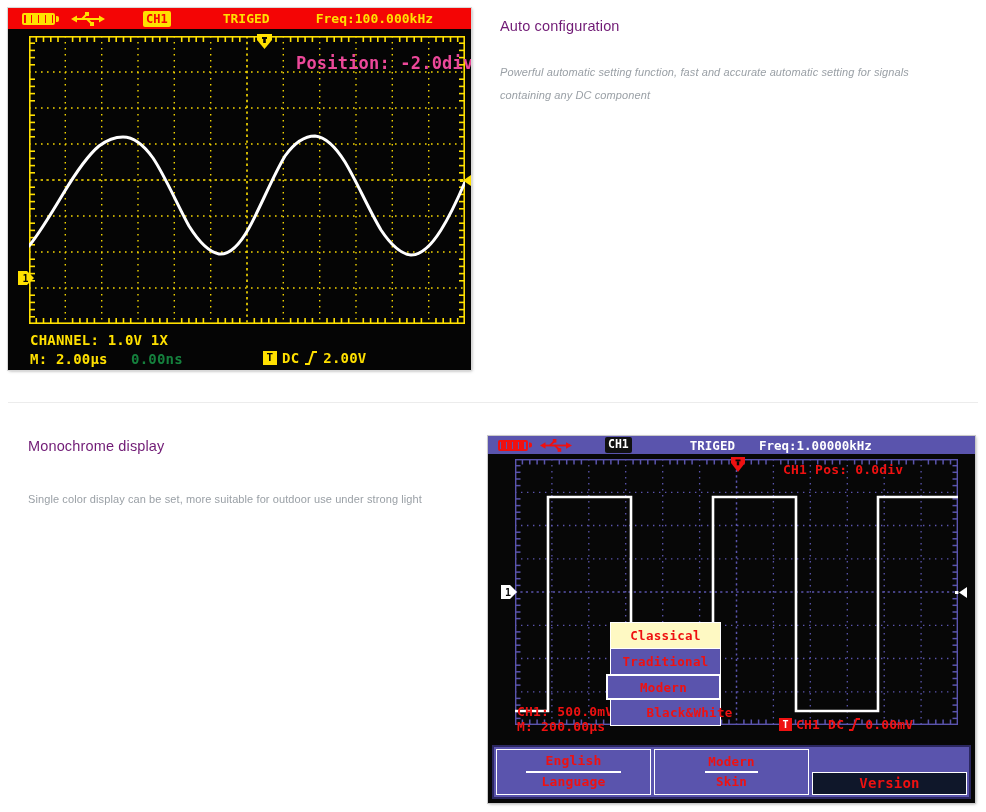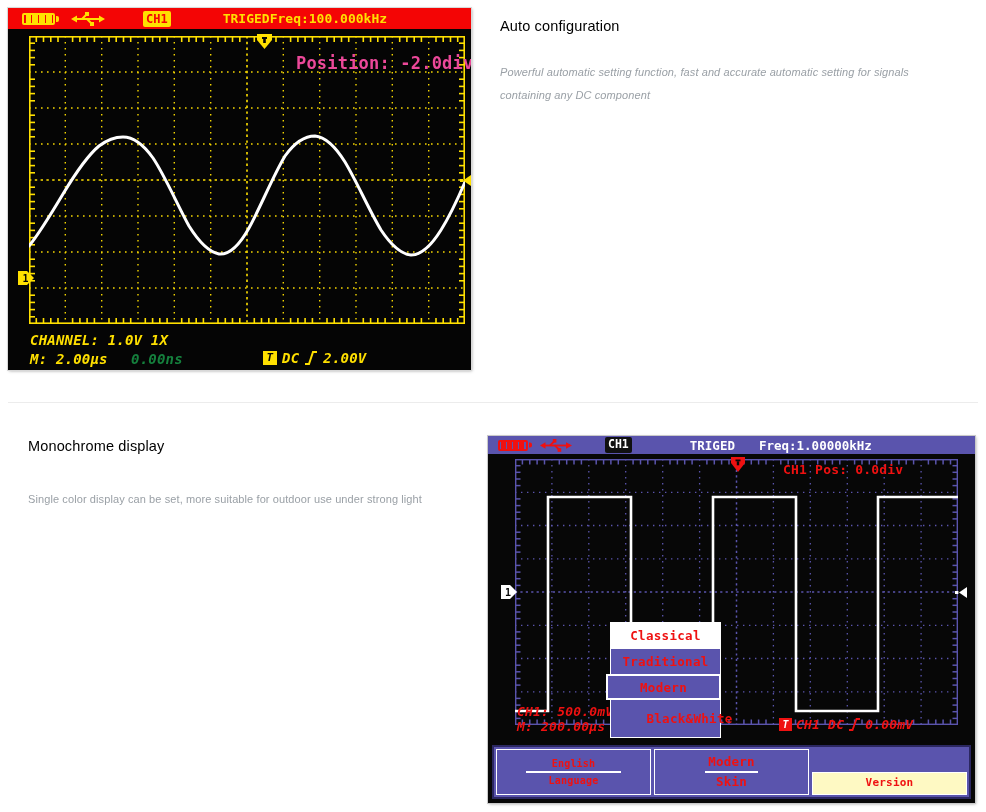--- a/index.html
+++ b/index.html
@@ -7,21 +7,21 @@
     background: #ffffff;
     width: 986px; height: 812px;
     font-family: "Liberation Sans", sans-serif;
     overflow: hidden;
   }
   .page { position: relative; width: 986px; height: 812px; background:#fff; }
 
   
   .feature-title {
     font-size: 14.5px;
-    color: #000000;
+    color: #701a75;
     font-weight: 400;
     letter-spacing: .15px;
     white-space: nowrap;
   }
   .feature-desc {
     font-size: 11px;
     color: #9aa0a6;
     line-height: 2.1;
     letter-spacing: .1px;
   }
@@ -85,21 +85,20 @@
     white-space:nowrap;
     letter-spacing:.2px;
   }
 
   .statusline {
     position:absolute;
     font-family:"DejaVu Sans Mono", monospace;
     font-weight:700;
     white-space:nowrap;
     letter-spacing:.2px;
-    font-style:italic;
   }
 
   .tbadge {
     display:inline-block;
     font-family:"DejaVu Sans Mono", monospace;
     font-weight:700;
     line-height:1;
     text-align:center;
   }
 
@@ -162,21 +161,21 @@
             <rect x="14" y="0" width="4" height="4" stroke="none"></rect>
             <rect x="19" y="10" width="4" height="4" stroke="none"></rect>
           </g>
         </svg>
       </span>
 
       <span class="chiptag" style="margin-left:38px; background:#ffe000; color:#f40505; font-size:12px; padding:2px 3px;">CH1</span>
 
       <span style="margin-left:52px;">TRIGED</span>
 
-      <span style="">Freq:100.000kHz</span>
+      <span style="margin-left:46px;">Freq:100.000kHz</span>
     </div>
 
     <div class="grid-wrap" style="left:0; top:21px; right:0; bottom:0; background:#050505;">
 
       <div class="gridbox" style="left:21px; top:7px; width:436px; height:288px;">
         <svg width="436" height="288" viewBox="0 0 436 288" aria-hidden="true" style="display:block;">
 
           <g stroke="#ffe000" stroke-width="1.4" stroke-dasharray="1.6 4.4" stroke-linecap="butt" opacity="0.95">
             <line x1="36.3" y1="0" x2="36.3" y2="288"></line>
             <line x1="72.7" y1="0" x2="72.7" y2="288"></line>
@@ -706,45 +705,45 @@
         <span>CH1 DC</span>
         <span style="line-height:0;">
           <svg width="13" height="13" viewBox="0 0 13 13" aria-hidden="true">
             <path d="M1,12 H4.5 L8.5,1 H12" fill="none" stroke="#ef1111" stroke-width="1.8"></path>
           </svg>
         </span>
         <span>0.00mV</span>
       </div>
 
       <div class="skin-menu" style="left:118px; top:168px; width:115px;">
-        <div class="skin-item" style="height:26px; background:#ffffff; color:#ef1111; font-size:12.5px; border:1px solid #ffffff; border-bottom:none; margin-left:4px;">
+        <div class="skin-item" style="height:26px; background:#fef9c3; color:#ef1111; font-size:12.5px; border:1px solid #ffffff; border-bottom:none; margin-left:4px;">
           <span>Classical</span>
         </div>
         <div class="skin-item" style="height:26px; background:#5a54ad; color:#ef1111; font-size:12.5px; border:1px solid #ffffff; border-bottom:none; margin-left:4px;">
           <span>Traditional</span>
         </div>
         <div class="skin-item" style="height:26px; background:#5a54ad; color:#ef1111; font-size:12.5px; border:2px solid #ffffff; width:115px; margin-left:0;">
           <span>Modern</span>
         </div>
-        <div class="skin-item" style="height:38px; background:#5a54ad; color:#ef1111; font-size:12.5px; border:1px solid #ffffff; border-top:none; margin-left:4px;padding-left:48px;">
+        <div class="skin-item" style="height:26px; background:#5a54ad; color:#ef1111; font-size:12.5px; border:1px solid #ffffff; border-top:none; margin-left:4px;padding-left:48px;">
           <span>Black&amp;White</span>
         </div>
       </div>
 
       <div class="softbar" style="left:4px; top:291px; width:479px; height:54px; background:#5a54ad; border:2px solid #2b2760; padding:2px; gap:3px;">
-        <div class="softkey" style="flex:1; background:#5a54ad; color:#ef1111; font-size:10px; border:1px solid #ffffff;">
+        <div class="softkey" style="flex:1; background:#5a54ad; color:#ef1111; font-size:13px; border:1px solid #ffffff;">
           <span class="val">English</span>
           <span class="rule" style="background:#ffffff;"></span>
           <span class="lbl">Language</span>
         </div>
         <div class="softkey" style="flex:1; background:#5a54ad; color:#ef1111; font-size:12.5px; border:1px solid #ffffff;">
           <span class="val">Modern</span>
           <span class="rule" style="background:#ffffff; width:34%;"></span>
           <span class="lbl">Skin</span>
         </div>
-        <div class="softkey" style="flex:1; background:#fef9c3; color:#ef1111; font-size:11px; border:1px solid #ffffff;margin-top:23px;">
+        <div class="softkey" style="flex:1; background:#0f172a; color:#ef1111; font-size:14px; border:1px solid #ffffff;margin-top:23px;">
           <span class="val">Version</span>
         </div>
       </div>
     </div>
   </div>
 
 </div>
 
 </body></html>

